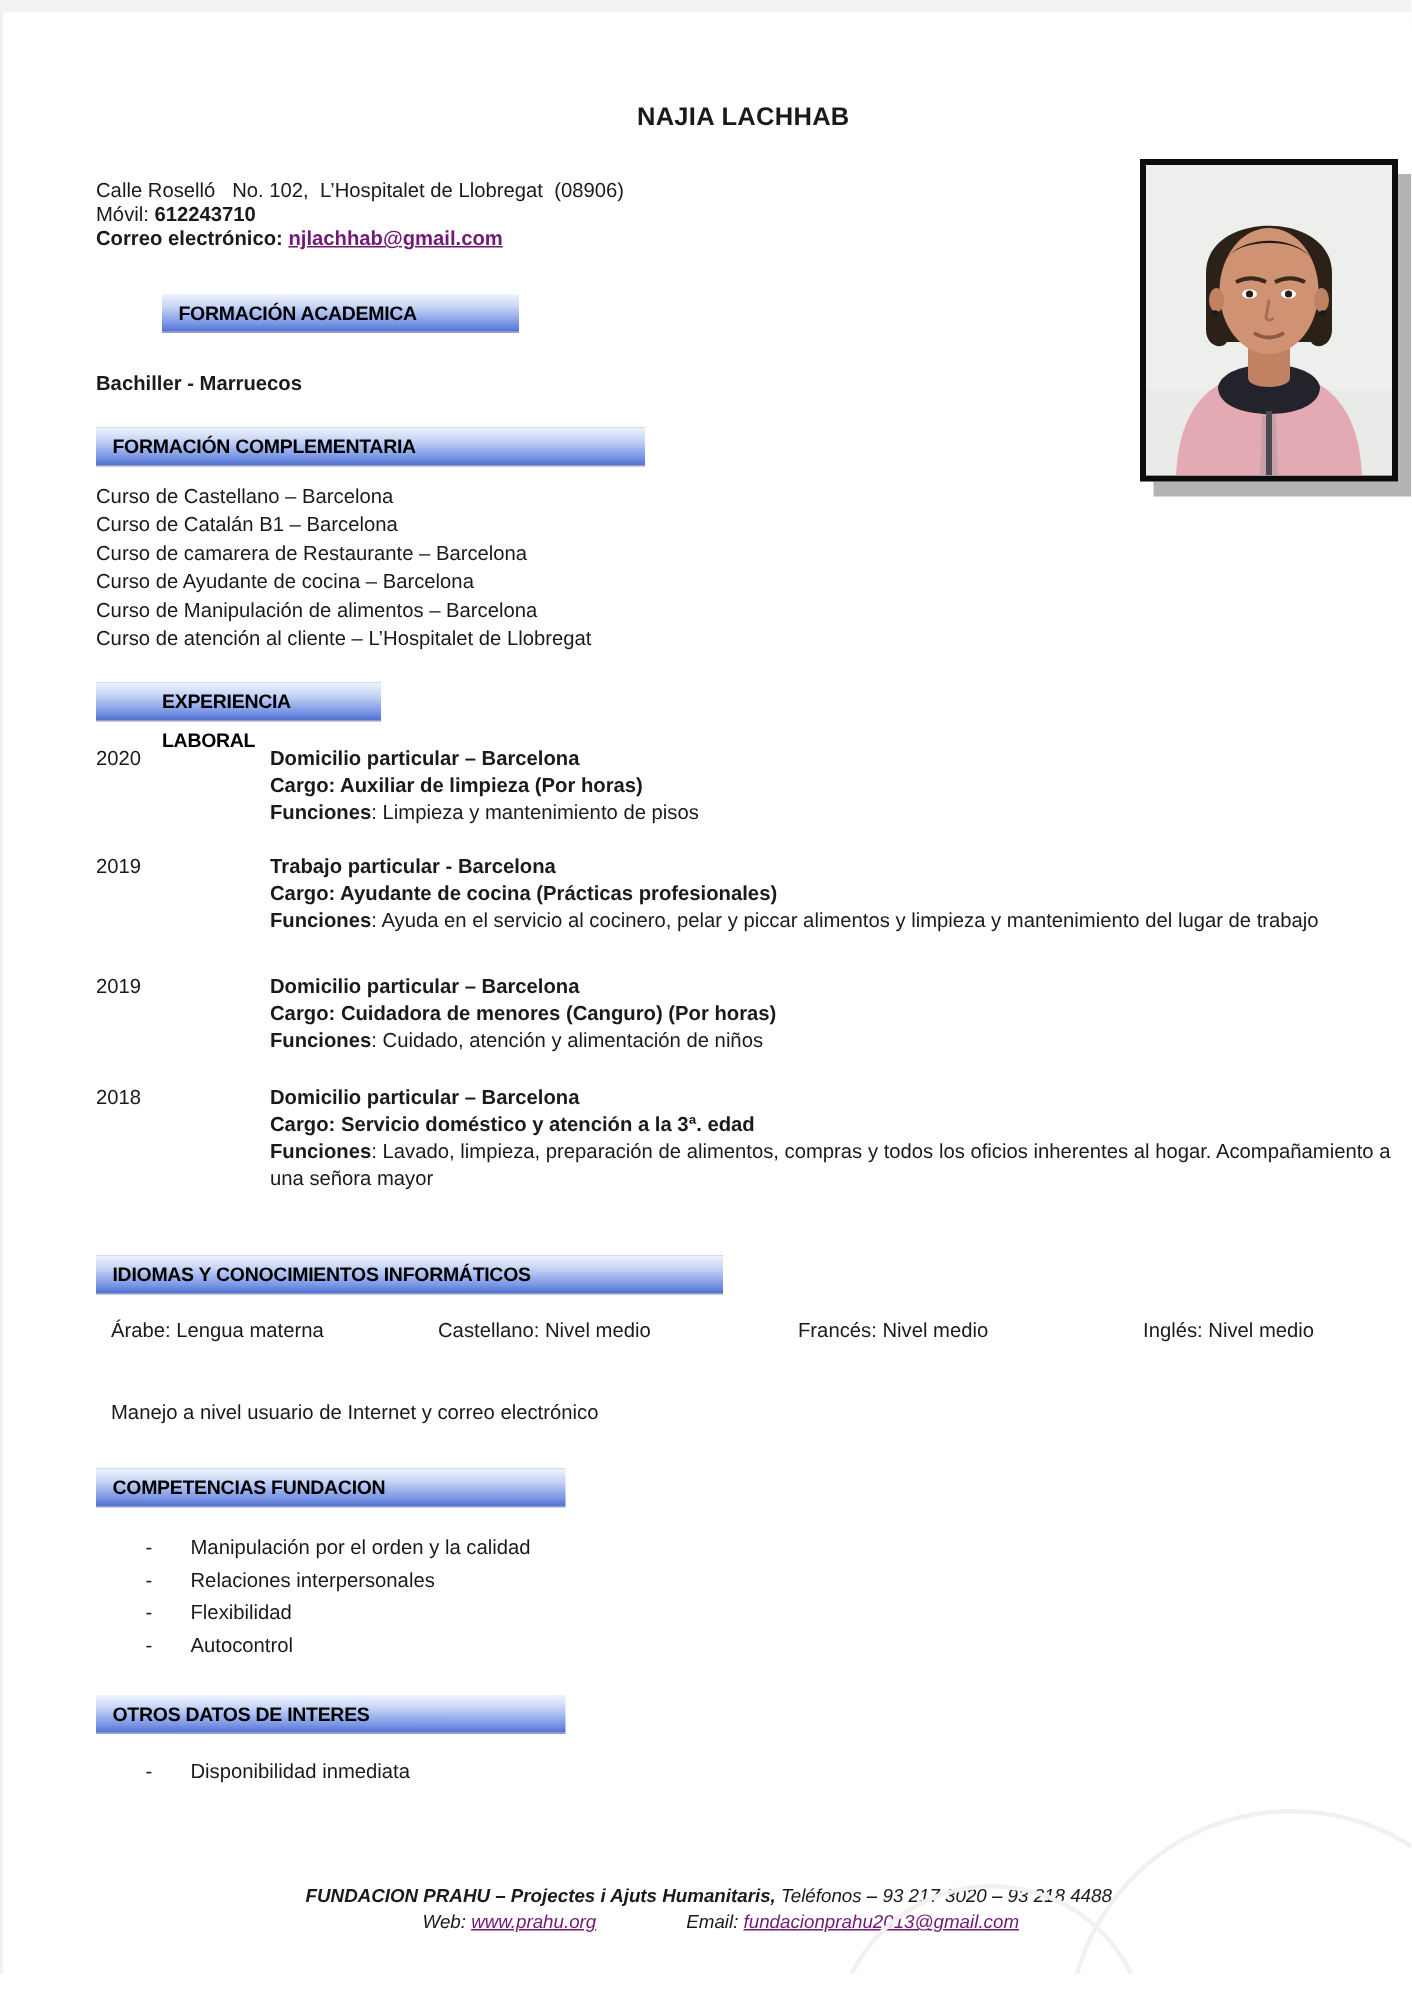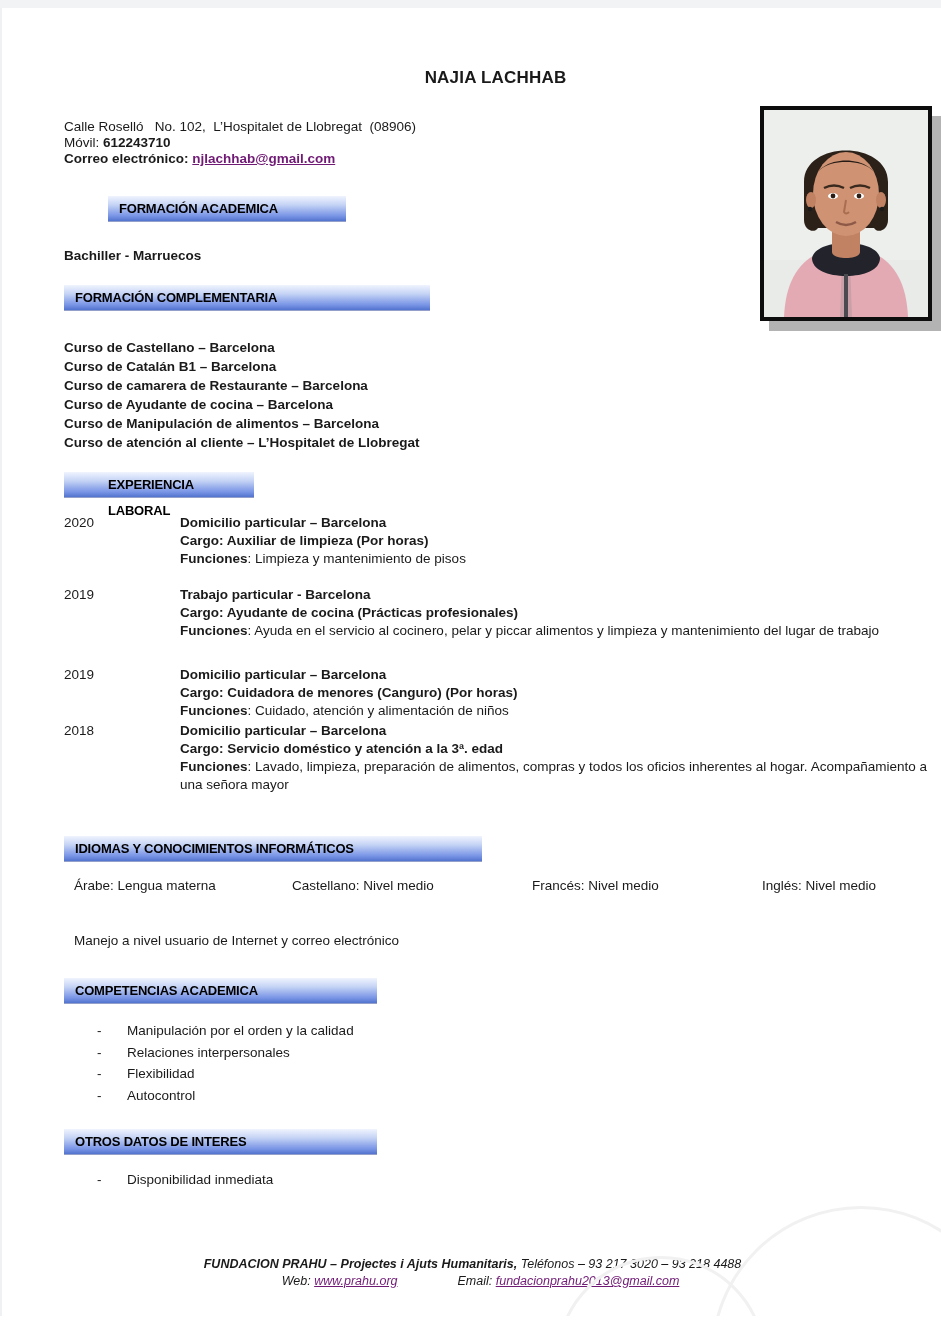--- a/index.html
+++ b/index.html
@@ -57,27 +57,27 @@
   }
   .bar-academic { margin-top: 29px; width: 238px; margin-left: 44px; }
   .bar-complementary { margin-top: 22px; width: 366px; }
   .bar-experience { margin-top: 20px; width: 190px; padding-left: 44px; }
   .bar-languages { margin-top: 42px; width: 418px; }
   .bar-competencies { margin-top: 30px; width: 313px; }
   .bar-other { margin-top: 23px; width: 313px; }
 
   .simple-line { margin-top: 26px; font-size: 13.5px; font-weight: bold; }
 
-  .course-list { margin-top: 27px; font-size: 13.5px; font-weight: bold; line-height: 19px; }
+  .course-list { margin-top: 10px; font-size: 13.5px; font-weight: normal; line-height: 19px; }
 
   .xp-entry { display: flex; font-size: 13.5px; line-height: 18px; }
   .xp-entry.first { margin-top: 16px; }
   .xp-entry.gap18 { margin-top: 18px; }
   .xp-entry.gap26 { margin-top: 26px; }
-  .xp-entry.gap20 { margin-top: 2px; }
+  .xp-entry.gap20 { margin-top: 20px; }
   .xp-year { width: 116px; flex: 0 0 116px; }
   .xp-body { flex: 1 1 auto; }
   .xp-body .justify { text-align: justify; }
 
   .lang-row {
     margin-top: 16px;
     display: flex;
     font-size: 13.5px;
     padding-left: 10px;
     padding-right: 28px;
@@ -238,21 +238,21 @@
 
     <div class="lang-row">
       <span>Árabe: Lengua materna</span>
       <span>Castellano: Nivel medio</span>
       <span>Francés: Nivel medio</span>
       <span>Inglés: Nivel medio</span>
     </div>
 
     <div class="note-line">Manejo a nivel usuario de Internet y correo electrónico</div>
 
-    <div class="section-bar bar-competencies">COMPETENCIAS ACADEMICA</div>
+    <div class="section-bar bar-competencies">COMPETENCIAS FUNDACION</div>
 
     <div class="bullet-list">
       <div class="bullet-row">
           <span class="dash">-</span>
           <span>Manipulación por el orden y la calidad</span>
         </div>
       <div class="bullet-row">
           <span class="dash">-</span>
           <span>Relaciones interpersonales</span>
         </div>

